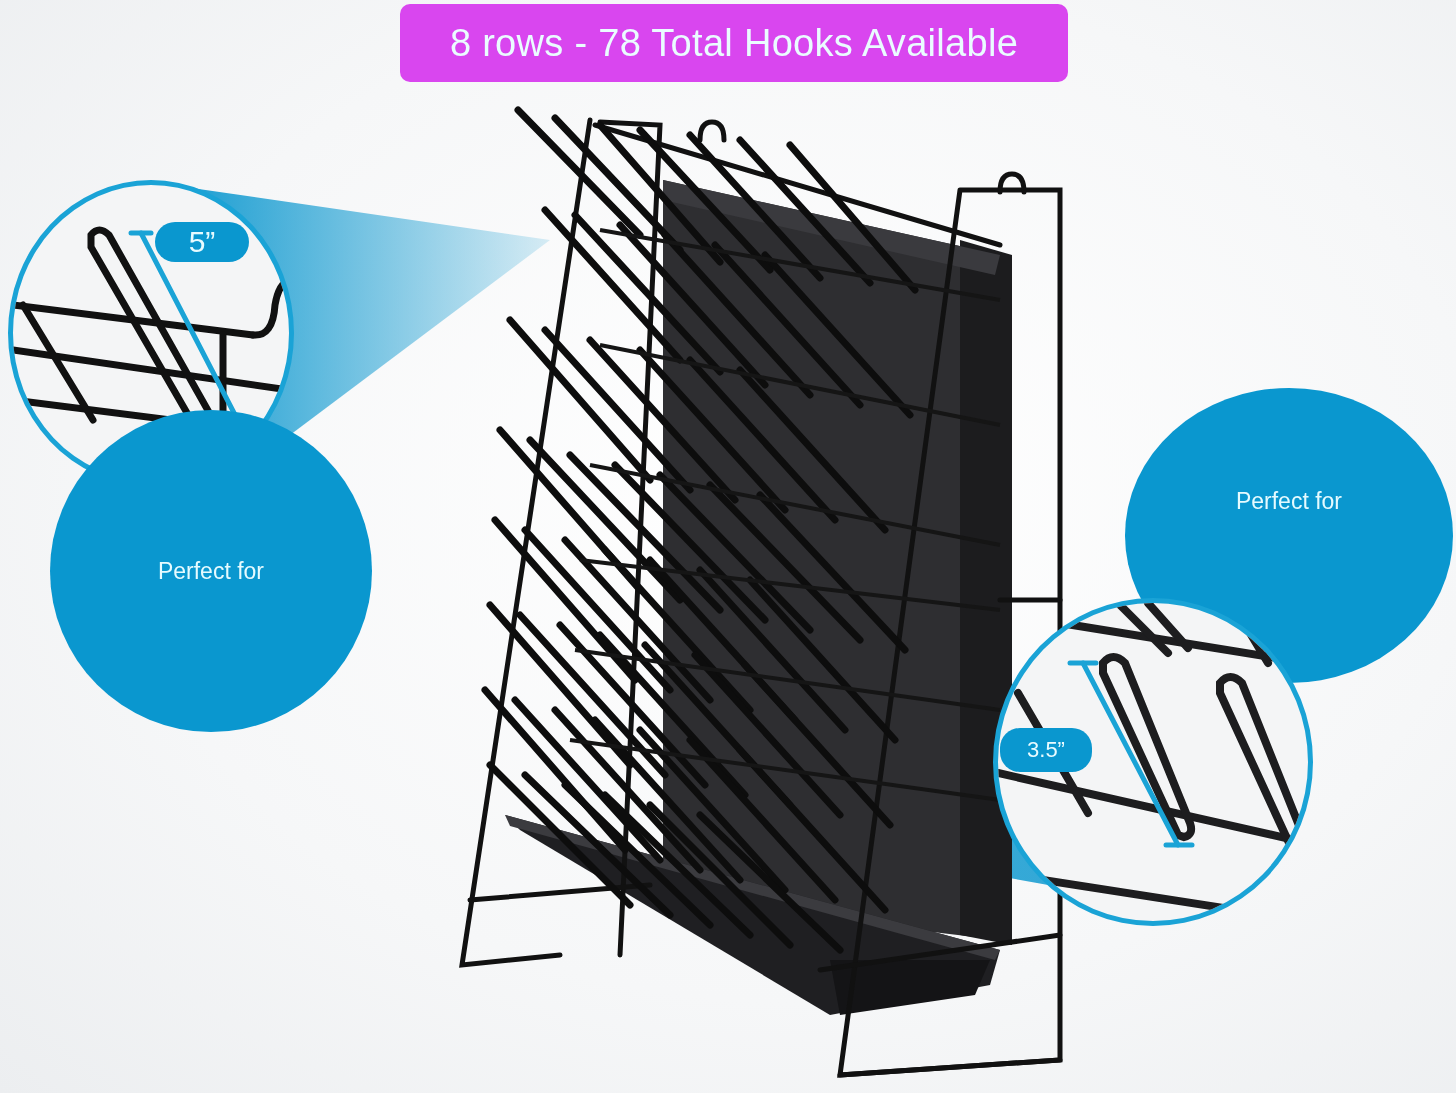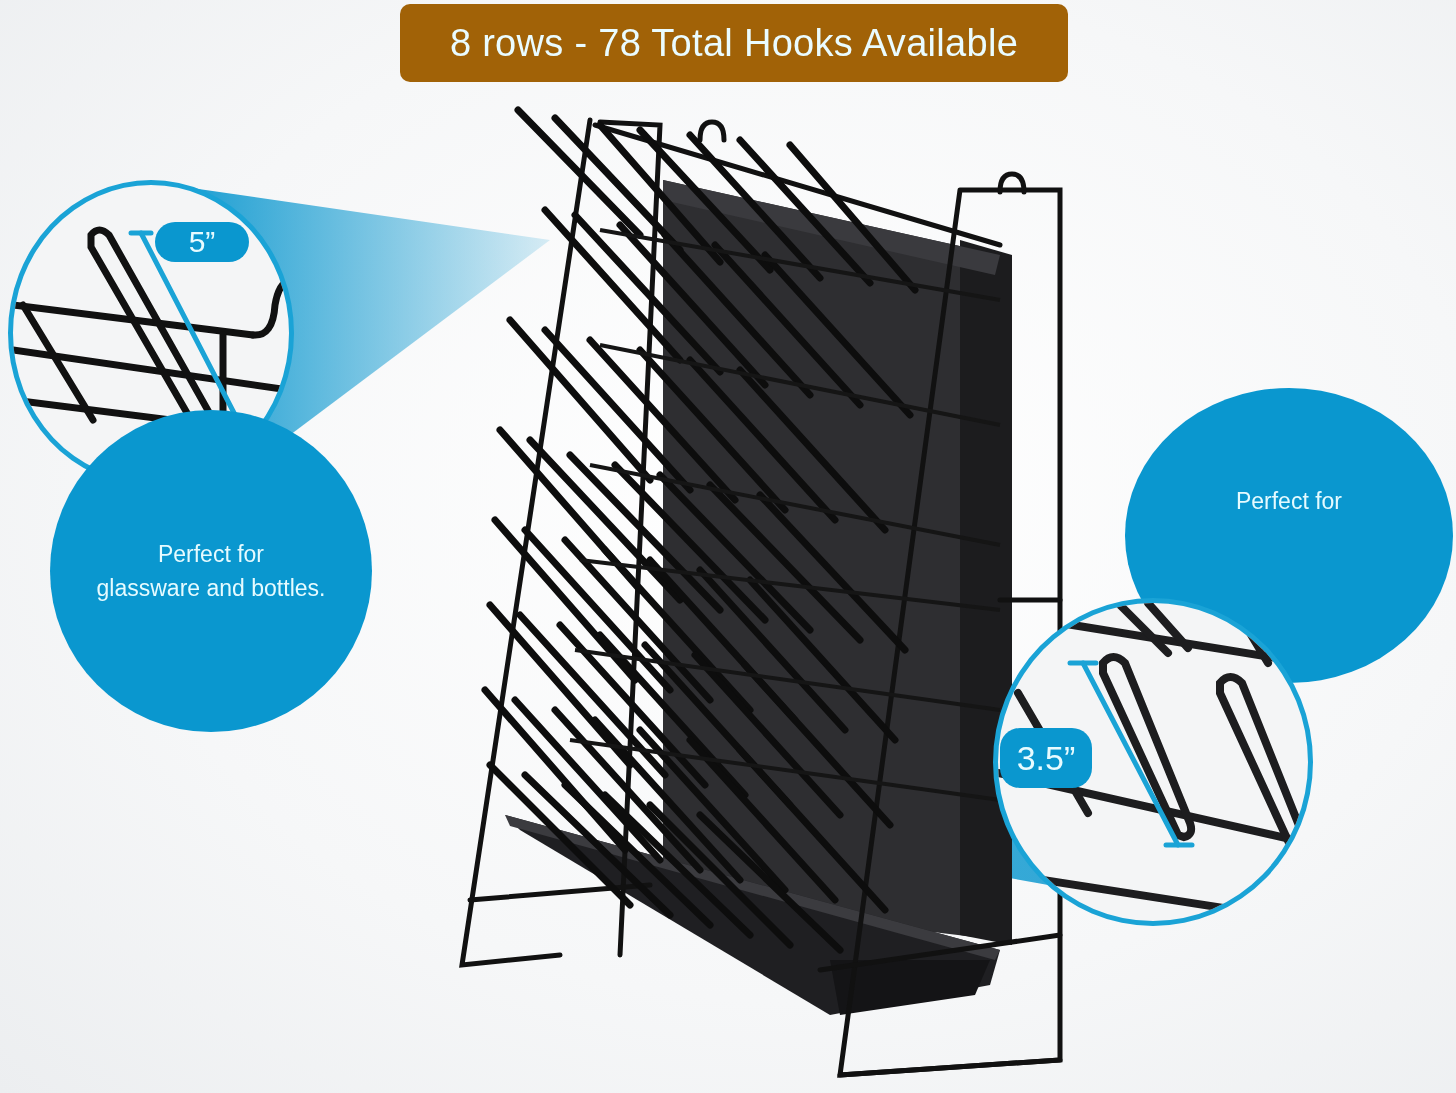--- a/index.html
+++ b/index.html
@@ -3,21 +3,21 @@
 <meta charset="utf-8">
 <style>
   html, body { margin:0; padding:0; }
   body {
     width:1456px; height:1093px; overflow:hidden; position:relative;
     background: radial-gradient(ellipse at 55% 45%, #ffffff 0%, #f6f7f8 60%, #eceef0 100%);
     font-family: "Liberation Sans", sans-serif;
   }
   .banner {
     position:absolute; left:400px; top:4px; width:668px; height:78px;
-    background:#a16207; border-radius:10px;
+    background:#d946ef; border-radius:10px;
     display:flex; align-items:center; justify-content:center;
     color:#eafcff; font-size:38px; letter-spacing:0.3px;
   }
   .scene { position:absolute; left:0; top:0; width:1456px; height:1093px; }
   .bubble {
     position:absolute; border-radius:50%; background:#0a97cf;
     color:#e6fbff; text-align:center; display:flex; flex-direction:column;
     align-items:center; justify-content:center; font-size:23px; line-height:34px;
   }
   .bubble-left { left:50px; top:410px; width:322px; height:322px; padding-top:0; }
@@ -27,21 +27,21 @@
     position:absolute; border-radius:50%; background:#f4f5f6;
     border:5px solid #1aa3d6; overflow:hidden;
   }
   .zoom-left { left:8px; top:180px; width:276px; height:296px; }
   .zoom-right { left:993px; top:598px; width:310px; height:318px; }
   .dim-pill {
     position:absolute; background:#0a97cf; color:#e8fbff;
     border-radius:20px; display:flex; align-items:center; justify-content:center;
   }
   .dim-pill-left { left:155px; top:222px; width:94px; height:40px; font-size:30px; }
-  .dim-pill-right { left:1000px; top:728px; width:92px; height:60px; font-size:34px;justify-content:center; }
+  .dim-pill-right { left:1000px; top:728px; width:92px; height:44px; font-size:22px;justify-content:center; }
 </style>
 </head>
 <body>
 
 <div class="banner">
   <span>8 rows - 78 Total Hooks Available</span>
 </div>
 
 <svg class="scene" viewBox="0 0 1456 1093" xmlns="http://www.w3.org/2000/svg">
   <defs>
@@ -180,21 +180,20 @@
     </g>
   </svg>
 </div>
 <div class="dim-pill dim-pill-left">
   <span>5”</span>
 </div>
 
 <div class="bubble bubble-left">
   <span style="height:60px"></span>
   <span>Perfect for</span>
-  <span>glassware and bottles.</span>
   <span style="height:60px"></span>
 </div>
 
 <div class="bubble bubble-right">
   <span>Perfect for</span>
   <span style="height:70px"></span>
 </div>
 
 <div class="zoom-circle zoom-right">
   <svg width="310" height="318" viewBox="0 0 310 318" xmlns="http://www.w3.org/2000/svg">

